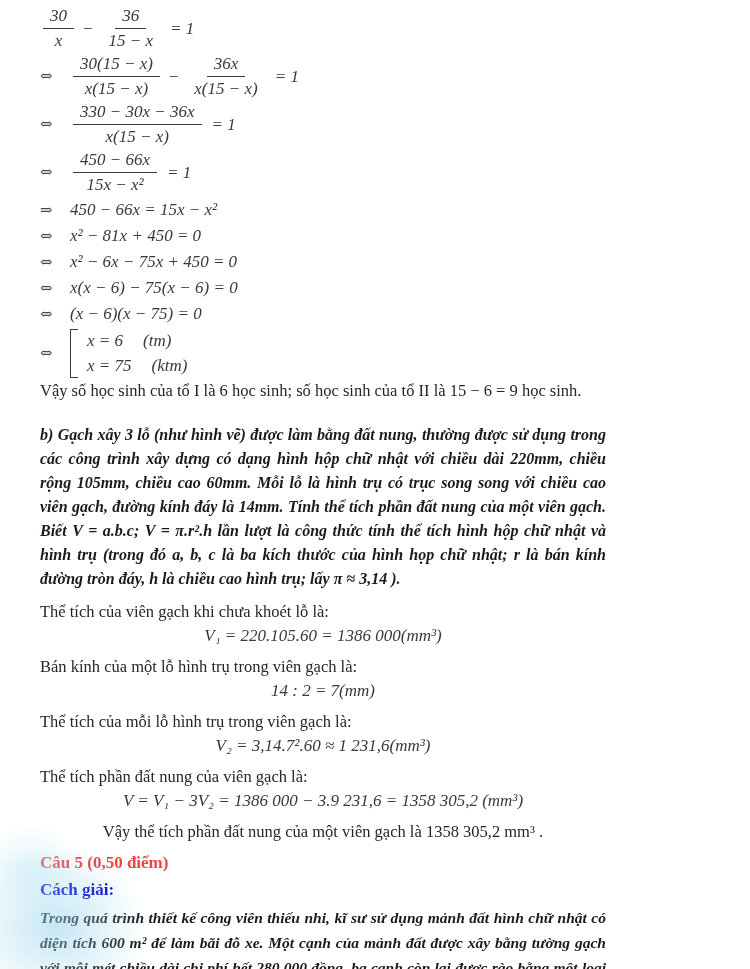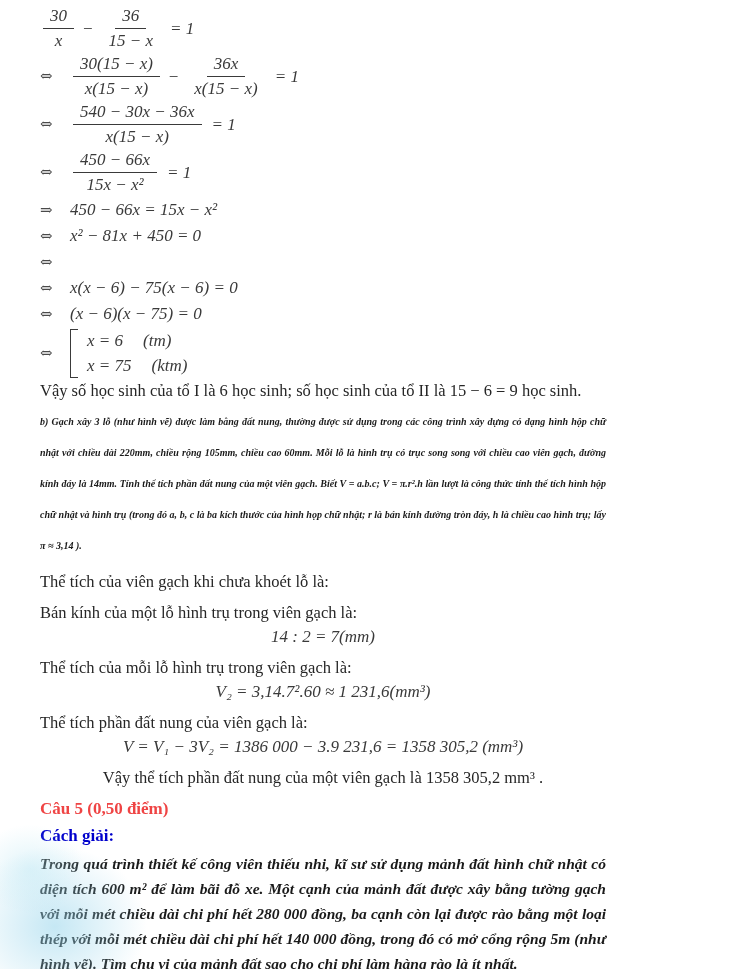--- a/index.html
+++ b/index.html
@@ -61,21 +61,21 @@
   .case-note { margin-left: 20px; }
 
   
   .conclusion-a { margin-top: 1px; font-size: 16.5px; color: #262626; }
   .bold-para {
     font-weight: bold;
     font-style: italic;
     text-align: justify;
     color: #1a1a1a;
   }
-  .problem-b { margin-top: 5px; font-size: 10px; line-height: 31px; }
+  .problem-b { margin-top: 22px; font-size: 16px; line-height: 24px; }
   .step-label { margin-top: 11px; font-size: 16.5px; color: #262626; }
   .step-formula {
     margin-top: 4px;
     text-align: center;
     font-size: 17px;
     font-style: italic;
     color: #3a3a3a;
   }
   .conclusion-b { margin-top: 11px; font-size: 16.5px; color: #262626; text-align: center; }
   .heading-red { margin-top: 11px; font-weight: bold; font-size: 17px; }
@@ -132,21 +132,21 @@
       <span class="frac">
         <span class="num">36x</span>
         <span class="den">x(15 − x)</span>
       </span>
       <span class="rhs">= 1</span>
     </div>
 
     <div class="eq-row">
       <span class="arrow">⇔</span>
       <span class="frac">
-        <span class="num">540 − 30x − 36x</span>
+        <span class="num">330 − 30x − 36x</span>
         <span class="den">x(15 − x)</span>
       </span>
       <span class="rhs">= 1</span>
     </div>
 
     <div class="eq-row">
       <span class="arrow">⇔</span>
       <span class="frac">
         <span class="num">450 − 66x</span>
         <span class="den">15x − x²</span>
@@ -157,20 +157,21 @@
     <div class="eq-row single">
       <span class="arrow">⇒</span>
       <span>450 − 66x = 15x − x²</span>
     </div>
     <div class="eq-row single">
       <span class="arrow">⇔</span>
       <span>x² − 81x + 450 = 0</span>
     </div>
     <div class="eq-row single">
       <span class="arrow">⇔</span>
+      <span>x² − 6x − 75x + 450 = 0</span>
     </div>
     <div class="eq-row single">
       <span class="arrow">⇔</span>
       <span>x(x − 6) − 75(x − 6) = 0</span>
     </div>
     <div class="eq-row single">
       <span class="arrow">⇔</span>
       <span>(x − 6)(x − 75) = 0</span>
     </div>
 
@@ -188,20 +189,21 @@
         </span>
       </span>
     </div>
   </div>
 
   <div class="conclusion-a">Vậy số học sinh của tổ I là 6 học sinh; số học sinh của tổ II là 15 − 6 = 9 học sinh.</div>
 
   <div class="bold-para problem-b">b) Gạch xây 3 lỗ (như hình vẽ) được làm bằng đất nung, thường được sử dụng trong các công trình xây dựng có dạng hình hộp chữ nhật với chiều dài 220mm, chiều rộng 105mm, chiều cao 60mm. Mỗi lỗ là hình trụ có trục song song với chiều cao viên gạch, đường kính đáy là 14mm. Tính thể tích phần đất nung của một viên gạch. Biết V = a.b.c; V = π.r².h lần lượt là công thức tính thể tích hình hộp chữ nhật và hình trụ (trong đó a, b, c là ba kích thước của hình họp chữ nhật; r là bán kính đường tròn đáy, h là chiều cao hình trụ; lấy π ≈ 3,14 ).</div>
 
   <div class="step-label">Thể tích của viên gạch khi chưa khoét lỗ là:</div>
+  <div class="step-formula">V₁ = 220.105.60 = 1386 000(mm³)</div>
 
   <div class="step-label">Bán kính của một lỗ hình trụ trong viên gạch là:</div>
   <div class="step-formula">14 : 2 = 7(mm)</div>
 
   <div class="step-label">Thể tích của mỗi lỗ hình trụ trong viên gạch là:</div>
   <div class="step-formula">V₂ = 3,14.7².60 ≈ 1 231,6(mm³)</div>
 
   <div class="step-label">Thể tích phần đất nung của viên gạch là:</div>
   <div class="step-formula">V = V₁ − 3V₂ = 1386 000 − 3.9 231,6 = 1358 305,2 (mm³)</div>
 

